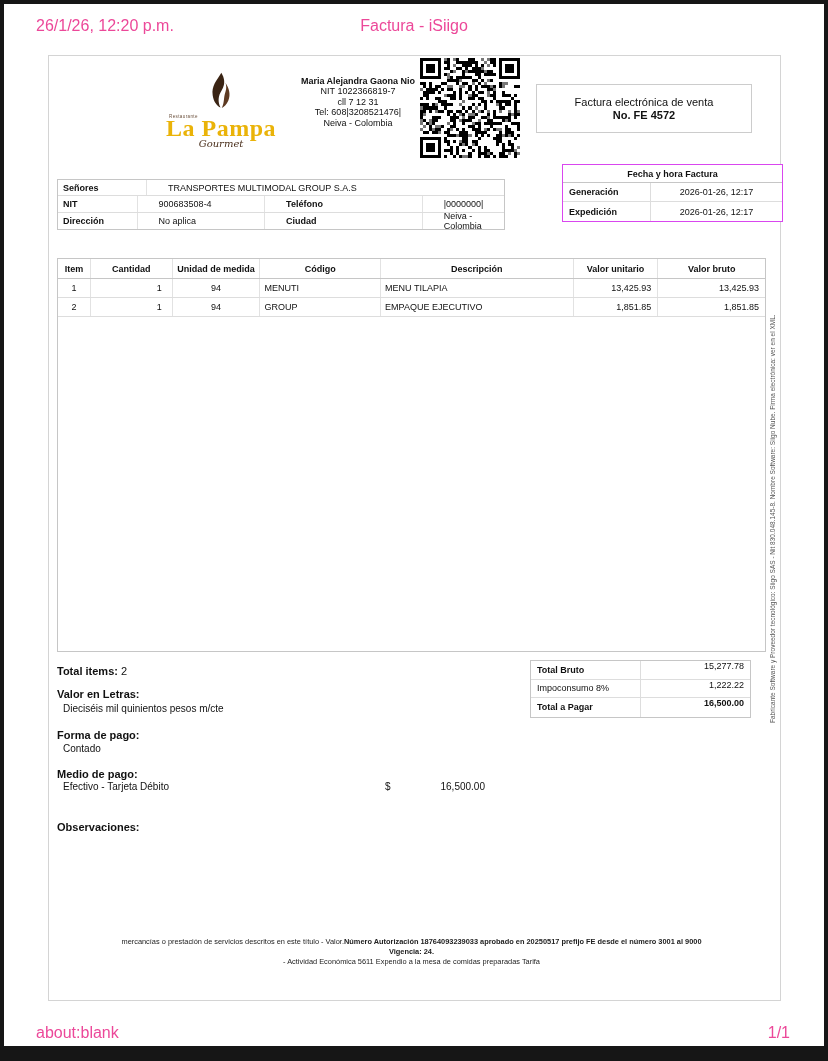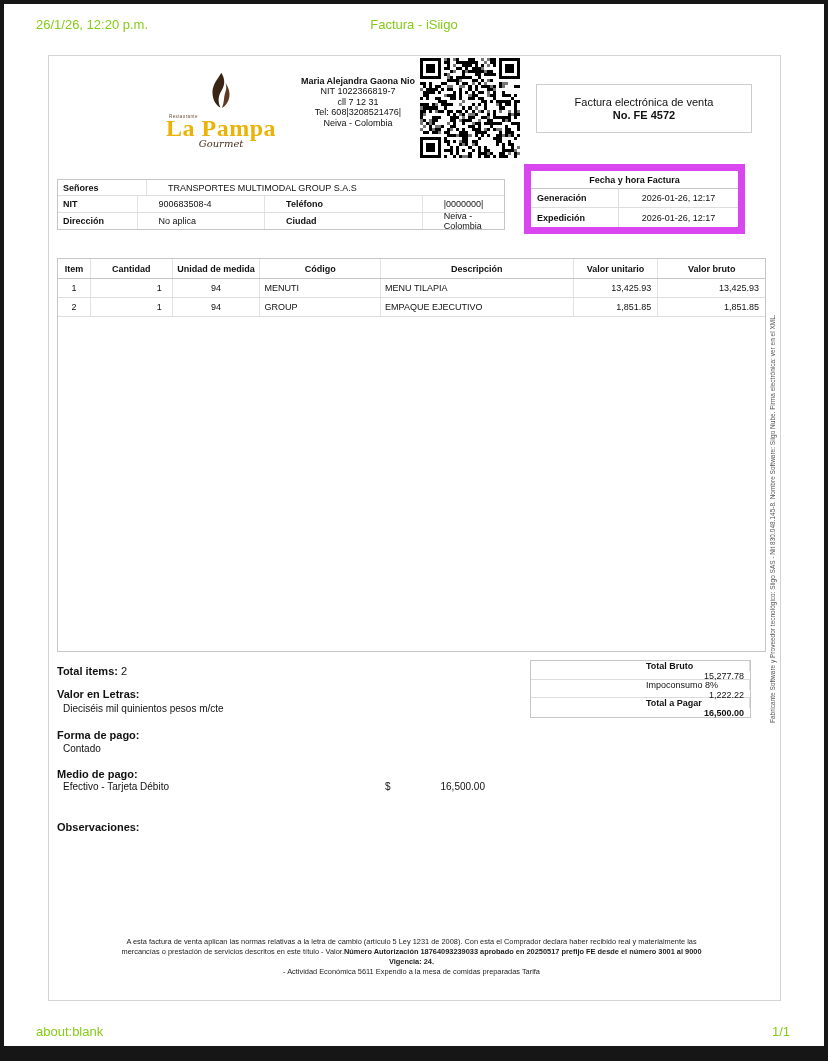--- a/index.html
+++ b/index.html
@@ -2,21 +2,21 @@
 <html><head>
 <meta charset="utf-8">
 <style>
   * { margin:0; padding:0; box-sizing:border-box; }
   html,body { width:828px; height:1061px; }
   body { background:#161616; font-family:"Liberation Sans", sans-serif; position:relative; overflow:hidden; }
   .sheet { position:absolute; left:4px; top:4px; right:4px; bottom:15px; background:#fff; }
   .abs { position:absolute; }
 
   
-  .chrome-text { font-size:13px; color:#84cc16; }
+  .chrome-text { font-size:16px; color:#ec4899; }
   .print-date { left:36px; top:17px; }
   .print-title { left:0; top:17px; width:828px; text-align:center; }
   .url-footer { left:36px; top:1024px; }
   .page-num { top:1024px; right:38px; }
 
   
   .invoice-border { left:48px; top:55px; width:733px; height:946px; border:1px solid #d4d4d4; }
 
   
   .logo-block { left:155px; top:72px; width:132px; text-align:center; color:#3d2415; }
@@ -31,21 +31,21 @@
 
   
   .qr { left:420px; top:58px; width:100px; height:100px; }
   .qr svg { width:100%; height:100%; }
 
   
   .inv-box { left:536px; top:84px; width:216px; height:49px; border:1px solid #ccc; text-align:center; font-size:11px; color:#111; padding-top:11px; line-height:13px; }
   .inv-box .inv-no { font-weight:bold; }
 
   
-  .dates { left:524px; top:164px; width:221px; border:7px solid #d946ef; background:#fff; font-size:9px; color:#111; }
+  .dates { left:562px; top:164px; width:221px; border:1px solid #d946ef; background:#fff; font-size:9px; color:#111; }
   .dates .d-head { height:18px; line-height:18px; text-align:center; font-weight:bold; border-bottom:1px solid #c6c6c6; }
   .dates .d-row { display:flex; height:19px; align-items:center; border-bottom:1px solid #ddd; }
   .dates .d-row:last-child { border-bottom:none; }
   .dates .d-label { width:88px; font-weight:bold; padding-left:6px; border-right:1px solid #ddd; height:100%; display:flex; align-items:center; }
   .dates .d-label.small { font-size:7.5px; }
   .dates .d-value { flex:1; text-align:center; }
 
   
   .customer { left:57px; top:179px; width:448px; border:1px solid #c6c6c6; font-size:9px; color:#111; }
   .customer .c-row { display:flex; height:16.3px; align-items:center; border-bottom:1px solid #ddd;gap:16px; }
@@ -65,21 +65,21 @@
   .items .cell:last-child { border-right:none; }
   .items .i-head .cell { justify-content:center; text-align:center; }
   .ci1 { width:33px; } .ci2 { width:82px; } .ci3 { width:88px; } .ci4 { width:121px; } .ci5 { width:193px; } .ci6 { width:85px; } .ci7 { width:107px; }
   .ctr { justify-content:center; } .rgt { justify-content:flex-end; padding-right:10px !important; } .rgt2 { justify-content:flex-end; padding-right:6px !important; }
 
   
   .side-note { left:769px; top:300px; height:438px; writing-mode:vertical-rl; transform:rotate(180deg); font-size:6.5px; color:#555; white-space:nowrap; text-align:center; }
 
   
   .totals { left:530px; top:660px; width:221px; border:1px solid #c6c6c6; font-size:9px; color:#111; }
-  .totals .t-row { display:flex; height:18.6px; align-items:flex-end; border-bottom:1px solid #ddd;flex-direction:column; }
+  .totals .t-row { display:flex; height:18.6px; align-items:flex-start; border-bottom:1px solid #ddd; }
   .totals .t-row:last-child { border-bottom:none; }
   .totals .t-label { width:110px; padding-left:6px; border-right:1px solid #ddd; height:100%; display:flex; align-items:center; }
   .totals .t-value { flex:1; text-align:right; padding-right:6px; }
   .totals .b { font-weight:bold; }
 
   
   .sum-label { font-size:11px; font-weight:bold; color:#111; }
   .sum-value { font-size:10px; color:#111; }
   .line-total-items { left:57px; top:661px; }
   .line-vl-label { left:57px; top:688px; }
@@ -685,17 +685,16 @@
 <div class="abs sum-value line-fp-value">Contado</div>
 <div class="abs sum-label line-mp-label">Medio de pago:</div>
 <div class="abs sum-value line-mp-value">
   <span>Efectivo - Tarjeta Débito</span>
   <span class="mp-cur">$</span>
   <span class="mp-amt">16,500.00</span>
 </div>
 <div class="abs sum-label line-obs-label">Observaciones:</div>
 
 <div class="abs legal">
-  <div>A esta factura de venta aplican las normas relativas a la letra de cambio (artículo 5 Ley 1231 de 2008). Con esta el Comprador declara haber recibido real y materialmente las</div>
   <div><span>mercancías o prestación de servicios descritos en este título - Valor.</span><b>Número Autorización 18764093239033 aprobado en 20250517 prefijo FE desde el número 3001 al 9000</b></div>
   <div><b>Vigencia: 24.</b></div>
   <div>- Actividad Económica 5611 Expendio a la mesa de comidas preparadas Tarifa</div>
 </div>
 
 </body></html>

